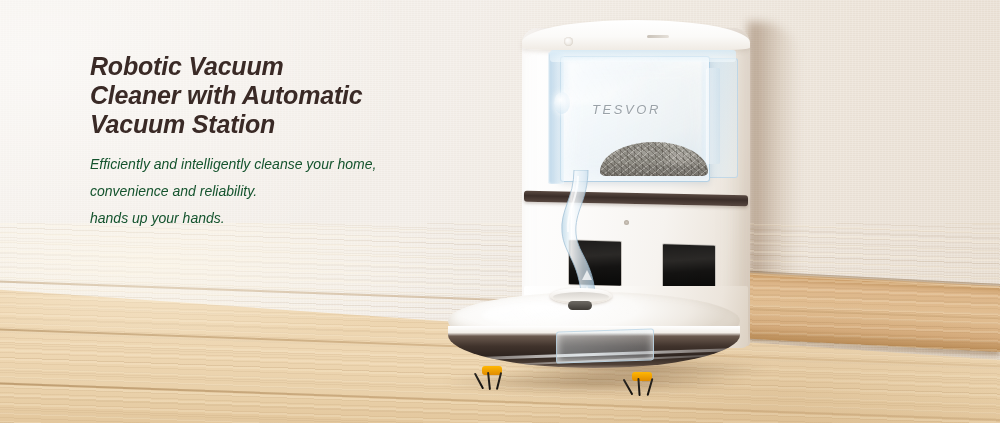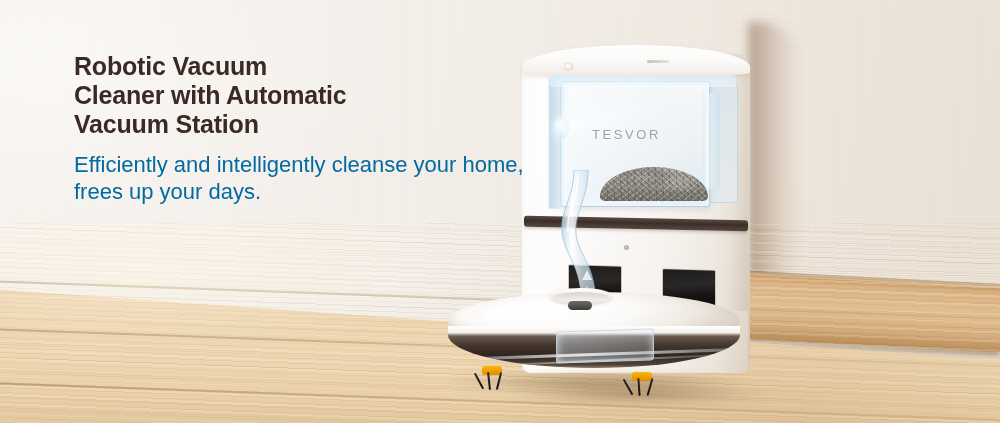--- a/index.html
+++ b/index.html
@@ -96,21 +96,21 @@
     position:absolute;
     left:748px; top:22px; width:52px; height:296px;
     background:linear-gradient(90deg, rgba(120,85,55,0.48), rgba(140,105,70,0.20) 55%, rgba(150,115,80,0) 100%);
     filter:blur(5px);
     border-radius:0 40px 20px 0;
   }
 
   
   .station{
     position:absolute;
-    left:500px; top:43px; width:268px; height:330px;
+    left:500px; top:18px; width:268px; height:330px;font-style:italic;
   }
   .station-body{
     position:absolute;
     left:22px; top:10px; width:228px; height:318px;
     background:linear-gradient(100deg,#ffffff 0%,#fcfbfa 30%,#f6f3ef 62%,#ece5dc 86%,#ddd2c4 100%);
     border-radius:16px 16px 4px 4px;
     box-shadow:inset -10px 0 22px rgba(180,160,140,0.35), inset 10px 0 18px rgba(255,255,255,0.7);
   }
   .station-cap{
     position:absolute;
@@ -327,37 +327,37 @@
   }
   .bristle{
     position:absolute; top:6px; width:2px; height:18px;
     background:linear-gradient(180deg,#2c2823,#14110e);
     border-radius:2px;
   }
 
   
   .copy{
     position:absolute;
-    left:74px; top:52px; width:430px;
+    left:90px; top:52px; width:430px;font-style:italic;
   }
   .headline{
     margin:0;
     font-size:25px;
     line-height:29px;
     font-weight:bold;
     color:#3a2a26;
     letter-spacing:-0.2px;
     font-family:"Liberation Sans", sans-serif;
   }
   .headline span{ display:block; }
   .body{
     margin:12px 0 0 0;
-    font-size:22px;
+    font-size:14px;
     line-height:27px;
-    color:#0369a1;
+    color:#14532d;
     font-family:"Liberation Sans", sans-serif;
   }
   .body span{ display:block; white-space:nowrap; }
 </style>
 </head>
 <body>
 
 <div class="banner">
 
   <div class="wall">
@@ -457,17 +457,18 @@
   </div>
 
   <div class="copy">
     <h1 class="headline">
       <span>Robotic Vacuum</span>
       <span>Cleaner with Automatic</span>
       <span>Vacuum Station</span>
     </h1>
     <p class="body">
       <span>Efficiently and intelligently cleanse your home,</span>
-      <span>frees up your days.</span>
+      <span>convenience and reliability.</span>
+      <span>hands up your hands.</span>
     </p>
   </div>
 
 </div>
 
 </body></html>

